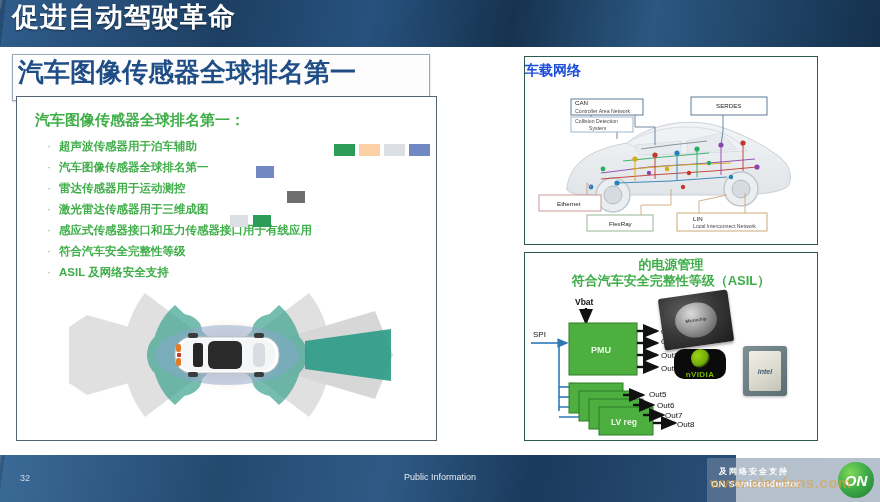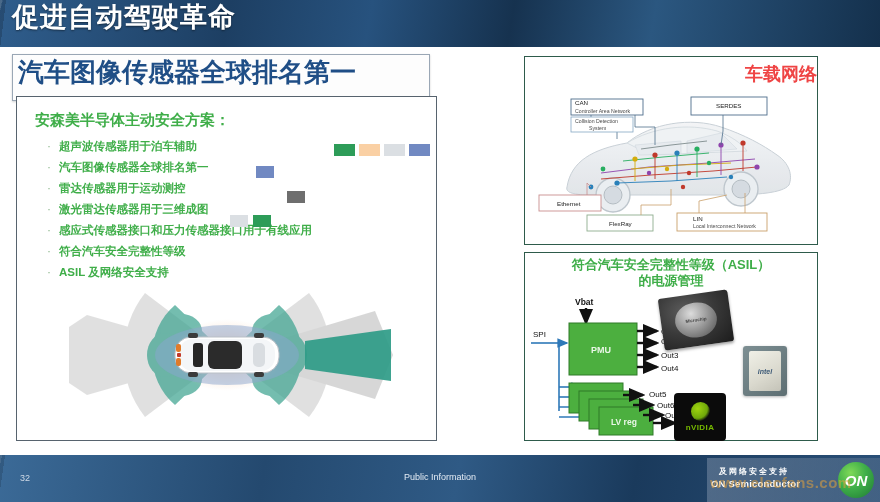--- a/index.html
+++ b/index.html
@@ -34,31 +34,31 @@
 
   
   .sw{position:absolute;height:12px;}
   .sw.g{background:#2d9c58;} .sw.o{background:#fad0a4;} .sw.lg{background:#dbdfe3;} .sw.b{background:#7189c2;}
 
   
   .radar{position:absolute;left:40px;top:178px;width:340px;height:160px;}
   
   .rt-panel{position:absolute;left:524px;top:56px;width:294px;height:189px;
     background:#ffffff;border:1.5px solid #2e5b4b;box-sizing:border-box;}
-  .rt-title{position:absolute;left:0;top:5px;width:100%;text-align:right;font-size:18px;font-weight:bold;color:#ef4444;}
+  .rt-title{position:absolute;left:0;top:5px;width:100%;text-align:left;font-size:14px;font-weight:bold;color:#1d4ed8;}
   .netfig{position:absolute;left:6px;top:26px;width:280px;height:158px;}
 
   
   .rb-panel{position:absolute;left:524px;top:252px;width:294px;height:189px;
     background:#ffffff;border:1.5px solid #2e5b4b;box-sizing:border-box;}
   .rb-title{position:absolute;left:0;top:4px;width:100%;text-align:center;font-size:13px;font-weight:bold;color:#3fae49;line-height:16px;}
   .pwrfig{position:absolute;left:4px;top:38px;width:286px;height:148px;}
 
   
-  .footer{position:absolute;left:0;top:455px;width:880px;height:47px;
+  .footer{position:absolute;left:0;top:455px;width:736px;height:47px;
     background:
       linear-gradient(101deg, rgba(255,255,255,.10) 0 2px, rgba(255,255,255,0) 2px 11px),
       linear-gradient(98deg, rgba(0,0,0,.15) 0 5px, rgba(0,0,0,0) 5px 36px),
       linear-gradient(100deg,#3b6a97 0%, #24496f 30%, #2f5a85 52%, #1a3a5c 72%, #2a5078 100%);
   }
   .page-num{position:absolute;left:20px;top:18px;font-size:9px;color:#cfd9e6;}
   .pub-info{position:absolute;left:0;top:17px;width:880px;text-align:center;font-size:9px;color:#e3ebf4;}
   .logo-box{position:absolute;left:707px;top:458px;width:173px;height:44px;
     background:linear-gradient(100deg,rgba(120,140,165,.55),rgba(95,118,145,.45));}
   .logo-cn{position:absolute;left:12px;top:8px;font-size:8px;font-weight:bold;color:#ffffff;letter-spacing:2px;}
@@ -80,21 +80,21 @@
   <div class="banner">
     <div class="banner-title">促进自动驾驶革命</div>
   </div>
 
   <div class="subtitle-box">
     <div class="subtitle-text">汽车图像传感器全球排名第一</div>
   </div>
 
   <div class="left-panel">
 
-    <div class="lp-head">安森美半导体主动安全方案：</div>
+    <div class="lp-head">汽车图像传感器全球排名第一：</div>
 
     <div class="bullets">
       <div class="bullet">
         <span class="dot">·</span>
         <span>超声波传感器用于泊车辅助</span>
       </div>
       <div class="bullet">
         <span class="dot">·</span>
         <span>汽车图像传感器全球排名第一</span>
       </div>
@@ -261,22 +261,22 @@
         <text class="lbl-b" x="162" y="138">LIN</text>
         <text class="lbl" x="162" y="145">Local Interconnect Network</text>
         <path d="M168,130 L168,118 L196,112" stroke="#c9a06a" stroke-width=".8" fill="none"></path>
         <path d="M214,130 L214,110" stroke="#c9a06a" stroke-width=".8" fill="none"></path>
       </g>
     </svg>
   </div>
 
   <div class="rb-panel">
     <div class="rb-title">
+      <div>的电源管理</div>
       <div>符合汽车安全完整性等级（ASIL）</div>
-      <div>的电源管理</div>
     </div>
 
     <svg class="pwrfig" viewBox="0 0 286 148">
       <defs>
         <marker id="ah" markerWidth="7" markerHeight="7" refX="6" refY="3" orient="auto">
           <path d="M0,0 L7,3 L0,6 Z" fill="#111"></path>
         </marker>
         <marker id="ahb" markerWidth="7" markerHeight="7" refX="6" refY="3" orient="auto">
           <path d="M0,0 L7,3 L0,6 Z" fill="#2e78b8"></path>
         </marker>
@@ -333,22 +333,22 @@
     <div style="position:absolute;left:136px;top:41px;width:70px;height:52px;
                 background:radial-gradient(ellipse at 35% 30%,#5c5c5c 0%,#3a3a3a 45%,#1c1c1c 100%);
                 transform:rotate(-8deg);border-radius:3px;box-shadow:0 2px 3px rgba(0,0,0,.35);">
       <div style="position:absolute;left:50%;top:50%;transform:translate(-50%,-50%);width:42px;height:35px;border-radius:50%;
                   background:radial-gradient(ellipse at 40% 30%,#dcdcdc 0%,#a0a0a0 42%,#6d6d6d 76%,#474747 100%);
                   display:flex;align-items:center;justify-content:center;">
         <span style="font-size:4.5px;color:#444;font-weight:bold;">Microchip</span>
       </div>
     </div>
 
-    <div style="position:absolute;left:149px;top:96px;width:52px;height:48px;background:#0b0b0b;border-radius:4px;
-                display:flex;flex-direction:column;align-items:center;justify-content:center;margin-top:44px;">
+    <div style="position:absolute;left:149px;top:96px;width:52px;height:30px;background:#0b0b0b;border-radius:10px;
+                display:flex;flex-direction:column;align-items:center;justify-content:center;">
       <div style="width:19px;height:19px;border-radius:50%;
                   background:radial-gradient(circle at 35% 35%,#9fd40f 0%,#6fa80a 55%,#0b0b0b 74%);"></div>
       <div style="font-size:8px;font-weight:bold;color:#76b900;letter-spacing:.4px;margin-top:2px;">nVIDIA</div>
     </div>
 
     <div style="position:absolute;left:218px;top:93px;width:44px;height:50px;
                 background:linear-gradient(135deg,#7d8f93 0%,#5d6e72 100%);border-radius:3px;
                 display:flex;align-items:center;justify-content:center;box-shadow:0 1px 3px rgba(0,0,0,.3);">
       <div style="width:32px;height:40px;background:linear-gradient(150deg,#f0f0e7 0%,#dad9ce 60%,#c4c3b8 100%);
                   border-radius:2px;display:flex;align-items:center;justify-content:center;">

